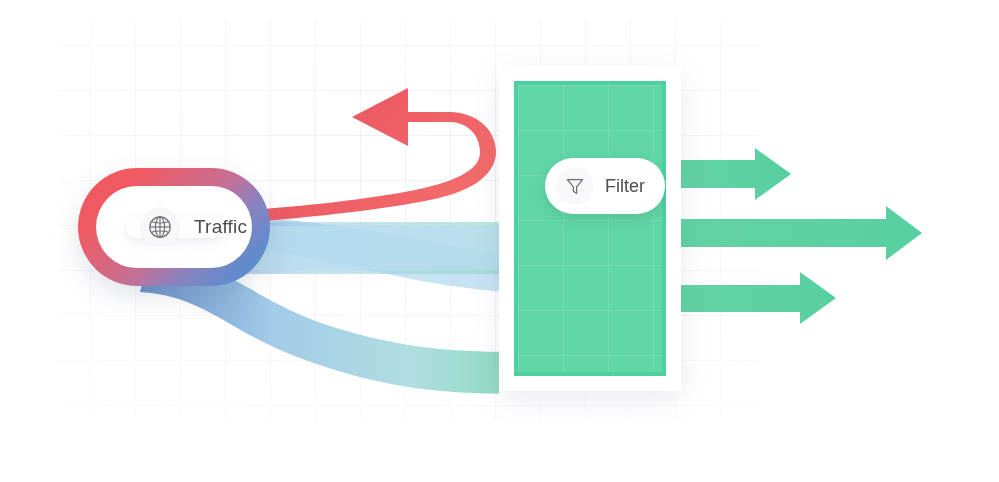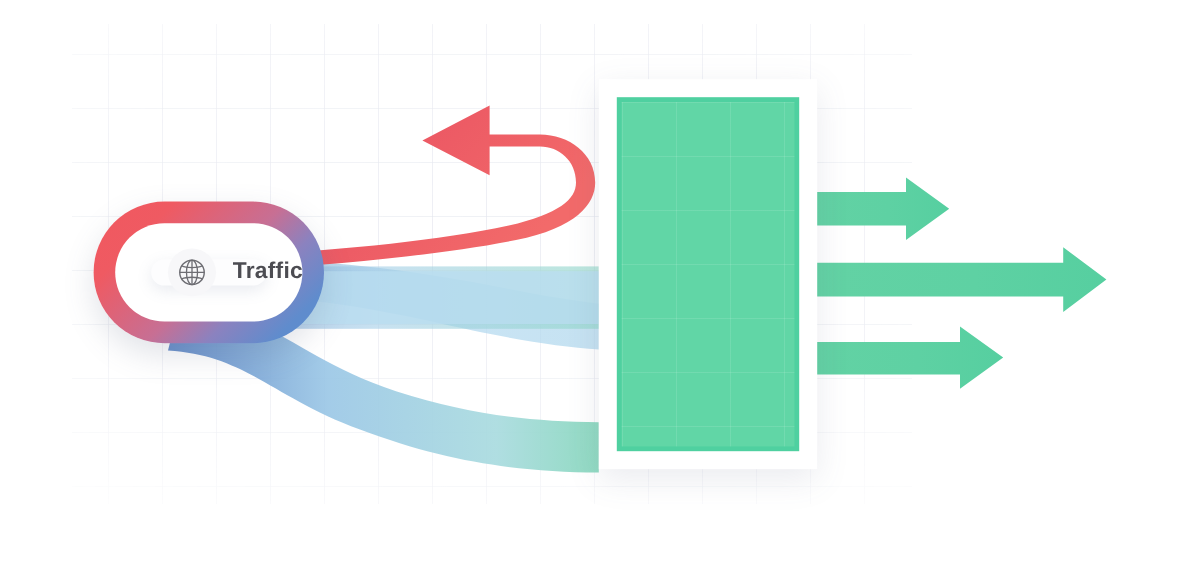--- a/index.html
+++ b/index.html
@@ -68,21 +68,20 @@
     align-items: center;
     justify-content: center;
     flex: none;
   }
   .traffic-label {
     margin-left: 14px;
     font-size: 19px;
     color: #4c4c52;
     letter-spacing: 0.2px;
     white-space: nowrap;
-    font-weight: bold;
   }
 
   
   .filter-card {
     position: absolute;
     left: 499px;
     top: 66px;
     width: 182px;
     height: 325px;
     background: #ffffff;
@@ -294,17 +293,25 @@
         </span>
         <span class="traffic-label">Traffic</span>
       </div>
     </div>
   </div>
 
   <div class="filter-card">
     <div class="filter-panel">
       <div class="filter-panel-inner"></div>
 
+      <div class="filter-pill">
+        <span class="funnel-badge">
+          <svg width="22" height="22" viewBox="0 0 22 22" aria-hidden="true">
+            <path d="M3.4 4.6 L18.6 4.6 L12.6 11.8 L12.6 18.4 L9.4 16.2 L9.4 11.8 Z" fill="none" stroke="#6d6d73" stroke-width="1.25" stroke-linejoin="round" stroke-linecap="round"></path>
+          </svg>
+        </span>
+        <span class="filter-label">Filter</span>
+      </div>
 
     </div>
   </div>
 
 </div>
 
 </body></html>

